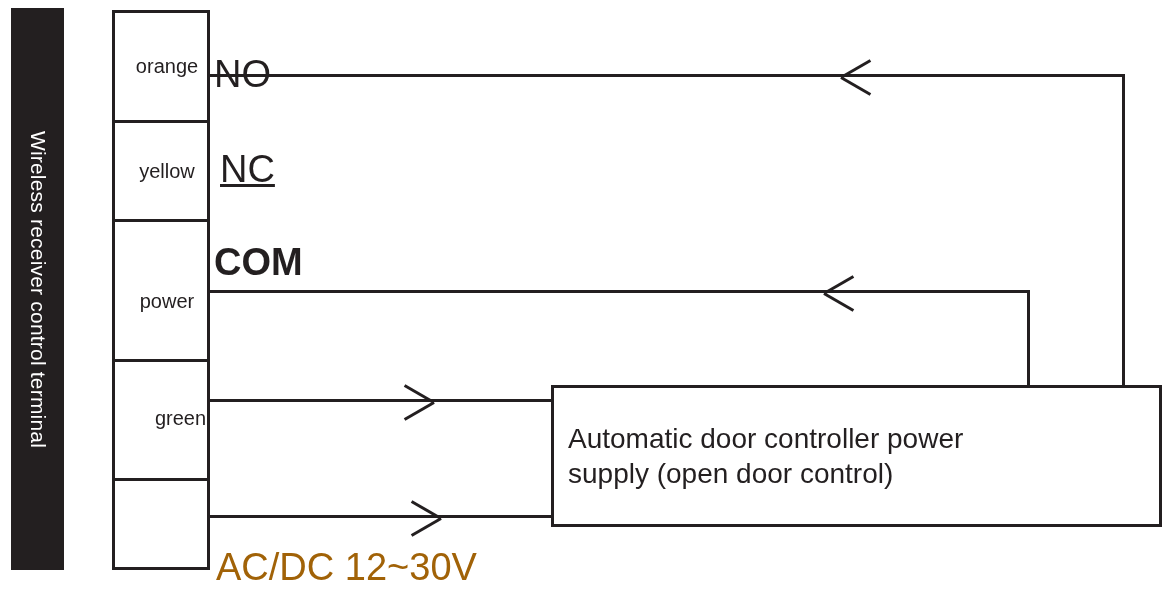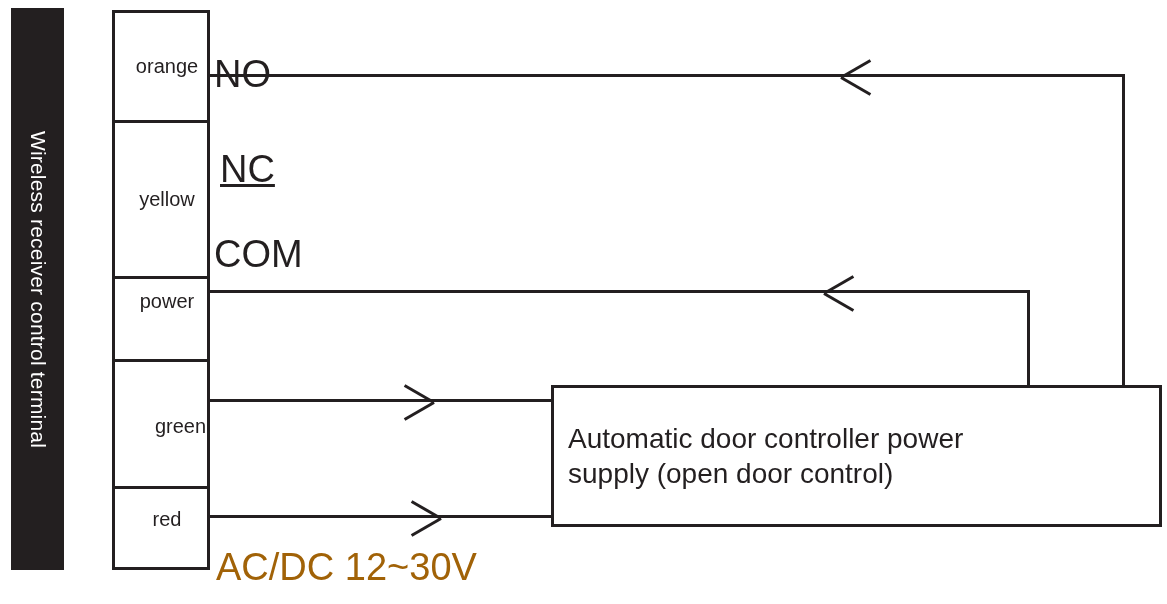--- a/index.html
+++ b/index.html
@@ -146,37 +146,34 @@
 <div id="canvas">
 
   <div class="side-bar">
     <div class="side-bar-label">Wireless receiver control terminal</div>
   </div>
 
   <div class="terminal-block">
     <div class="terminal-cell" style="top:0px; height:110px;">
       <span class="cell-text">orange</span>
     </div>
-    <div class="terminal-cell" style="top:110px; height:156px;">
+    <div class="terminal-cell" style="top:110px; height:99px;">
       <span class="cell-text">yellow</span>
     </div>
     <div class="terminal-cell" style="top:230px; height:119px;">
       <span class="cell-text">power</span>
     </div>
-    <div class="terminal-cell" style="top:353px; height:123px;padding-left:27px;">
+    <div class="terminal-cell" style="top:345px; height:123px;padding-left:27px;">
       <span class="cell-text">green</span>
-    </div>
-    <div class="terminal-cell last" style="top:458px; height:96px;">
-      <span class="cell-text">red</span>
     </div>
   </div>
 
   <div class="contact-label" style="left:214px; top:27px;margin-top:28px;">NO</div>
   <div class="contact-label" style="left:220px; top:150px;text-decoration:underline;">NC</div>
-  <div class="contact-label" style="left:214px; top:235px;">COM</div>
+  <div class="contact-label" style="left:214px; top:243px;font-weight:bold;">COM</div>
 
   <div class="wire-h" style="left:207px; top:74px; width:918px;"></div>
   <div class="wire-v" style="left:1122px; top:74px; height:313px;"></div>
   <div class="arrow right" style="left:841px; top:75.5px;">
     <span class="a"></span>
       <span class="b"></span>
   </div>
 
   <div class="wire-h" style="left:207px; top:290px; width:823px;"></div>
   <div class="wire-v" style="left:1027px; top:290px; height:97px;"></div>

